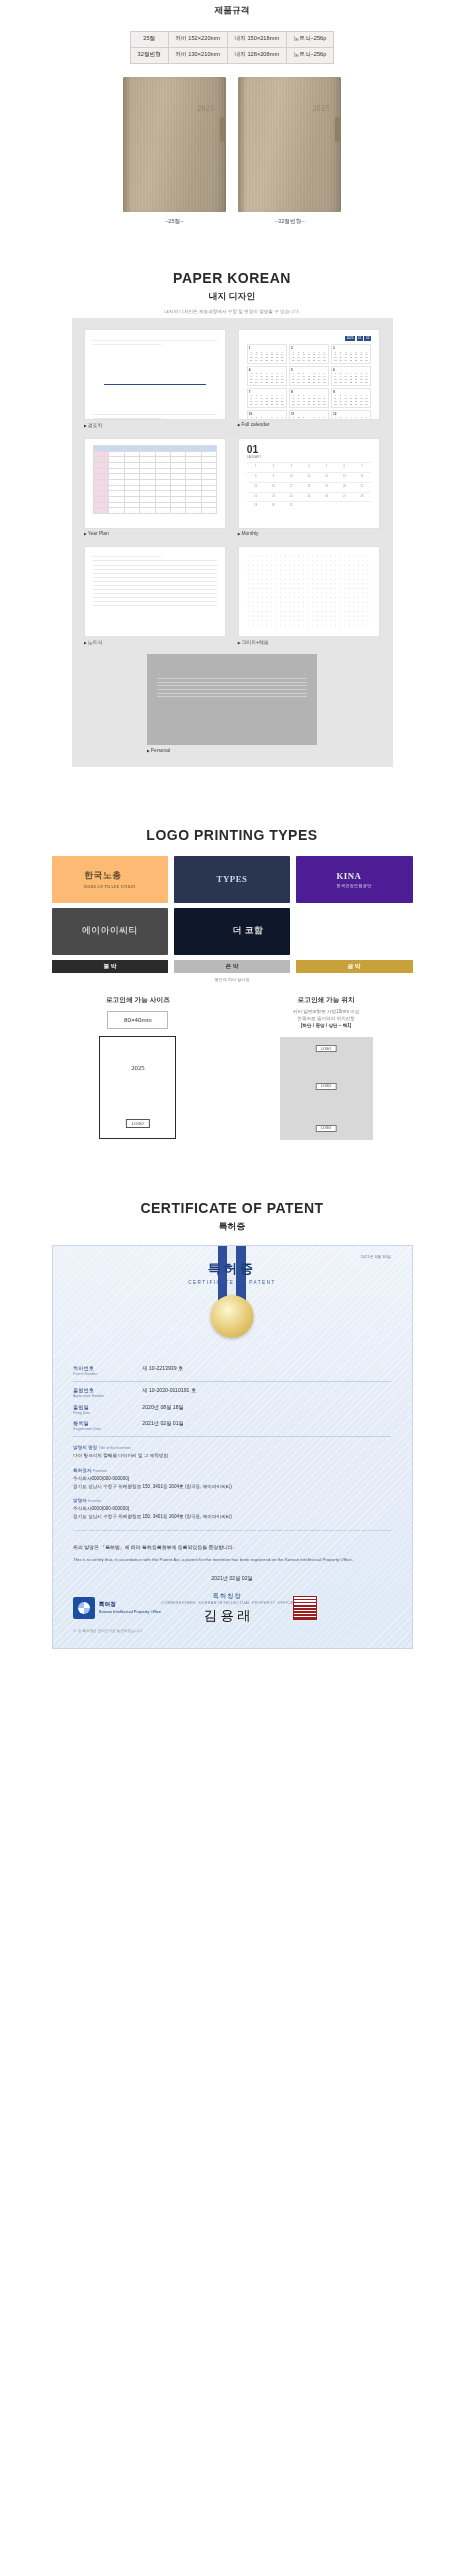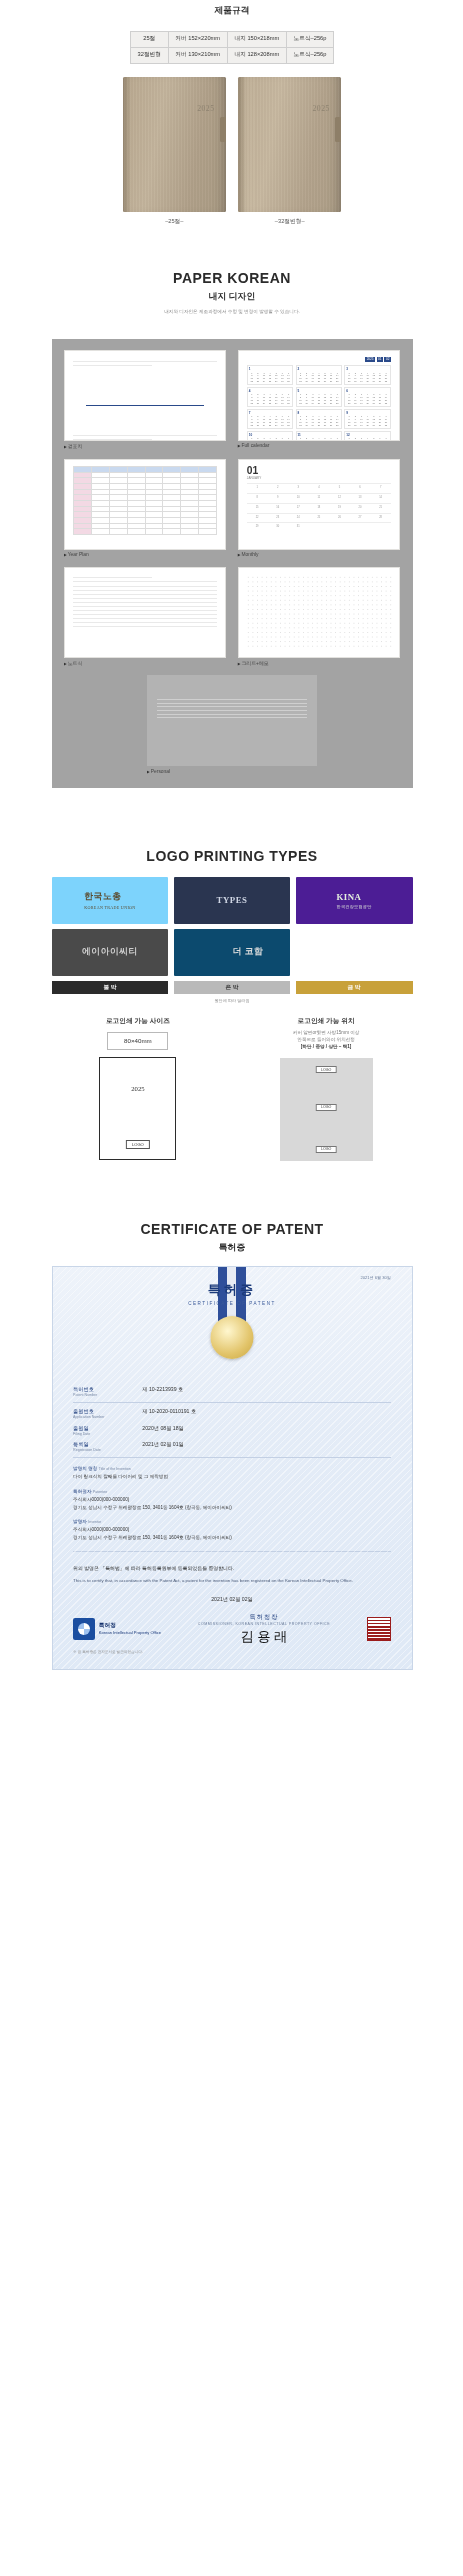--- a/index.html
+++ b/index.html
@@ -85,23 +85,23 @@
   }
   .cover-year {
     position: absolute; right: 11.3px; top: 27px;
     font-size: 7.7px; color: #8d8270; letter-spacing: 0.5px;
     font-family: "Liberation Serif", serif;
   }
   .cover-caption { margin-top: 5.2px; font-size: 5.7px; color: #555; }
 
   
   .paper-panel {
-    margin: 25px auto 0 auto;
-    width: 361px;
-    background: #a3a3a3;
+    margin: 4px auto 0 auto;
+    width: 321px;
+    background: #e5e5e5;
     padding: 11.3px 12.4px 14.4px 12.4px;
   }
   .paper-grid {
     display: grid;
     grid-template-columns: repeat(2, 1fr);
     gap: 9.3px 11.3px;
   }
   .paper-cell { }
   .paper-img {
     background: #ffffff;
@@ -158,25 +158,25 @@
 
   
   .logo-grid {
     width: 361px; margin: 12.4px auto 0 auto;
     display:grid; grid-template-columns: repeat(3,1fr); gap: 5.2px;
   }
   .logo-tile {
     height: 47px; border-radius:1px; display:flex; align-items:center; justify-content:center;
     font-family:"Liberation Serif", serif; position:relative; overflow:hidden;
   }
-  .lt1 { background:#7dd3fc; color:#5a4a2e; }
+  .lt1 { background:#fdba74; color:#5a4a2e; }
   .lt2 { background:#2a3550; color:#cfd6e4; }
   .lt3 { background:#4c1d95; color:#e6f0df; }
   .lt4 { background:#4a4a4a; color:#cfcfcf; }
-  .lt5 { background:#0c4a6e; color:#dddddd;padding-left:32px; }
+  .lt5 { background:#0f172a; color:#dddddd;padding-left:32px; }
   .lt6 { background:#7a5d3a; color:#f0e2c8; }
   .logo-tile b { font-size: 8.8px; letter-spacing:0.5px; }
   .logo-tile .sm { font-size: 4.1px; display:block; text-align:center; margin-top:1.5px; letter-spacing:0.3px; }
 
   .foil-row {
     width:361px; margin: 5.2px auto 0 auto;
     display:grid; grid-template-columns: repeat(3,1fr); gap:5.2px;
   }
   .foil {
     text-align:center; font-size:5.7px; font-weight:bold; padding:2.6px 0; color:#fff;
@@ -249,21 +249,21 @@
   .cert-row .k small { color:#7a8aa5; display:block; font-size:3.6px; }
   .cert-row .v { flex:1; }
   .cert-hr { height:0.5px; background:#c3d0e4; margin:3.1px 0; }
   .cert-block { margin-top:7.2px; font-size:4.6px; line-height:1.7; color:#333; position:relative; }
   .cert-block .lbl { color:#1b3a7a; }
   .cert-block .lbl small { color:#7a8aa5; font-size:3.6px; }
   .cert-statement { margin-top:13.4px; font-size:4.9px; line-height:1.8; color:#222; position:relative; }
   .cert-statement .en { color:#4a5a78; font-size:4.4px; }
   .cert-date { text-align:center; margin-top:11.3px; font-size:5.2px; color:#333; position:relative; }
   .cert-foot {
-    margin-top:9.3px; display:flex; align-items:center; justify-content:space-between; position:relative;
+    margin-top:9.3px; display:flex; align-items:center; justify-content:flex-start; position:relative;
   }
   .kipo-logo { display:flex; align-items:center; gap:4.1px; }
   .kipo-mark {
     width:21.6px; height:21.6px; background:#1b4ea0; border-radius:2.1px; position:relative;
   }
   .kipo-mark:after{
     content:""; position:absolute; left:4.6px; top:4.6px; width:12.4px; height:12.4px;
     background: conic-gradient(#fff 0 25%, #9fc2ef 25% 50%, #fff 50% 75%, #9fc2ef 75% 100%);
     border-radius:50%;
   }

